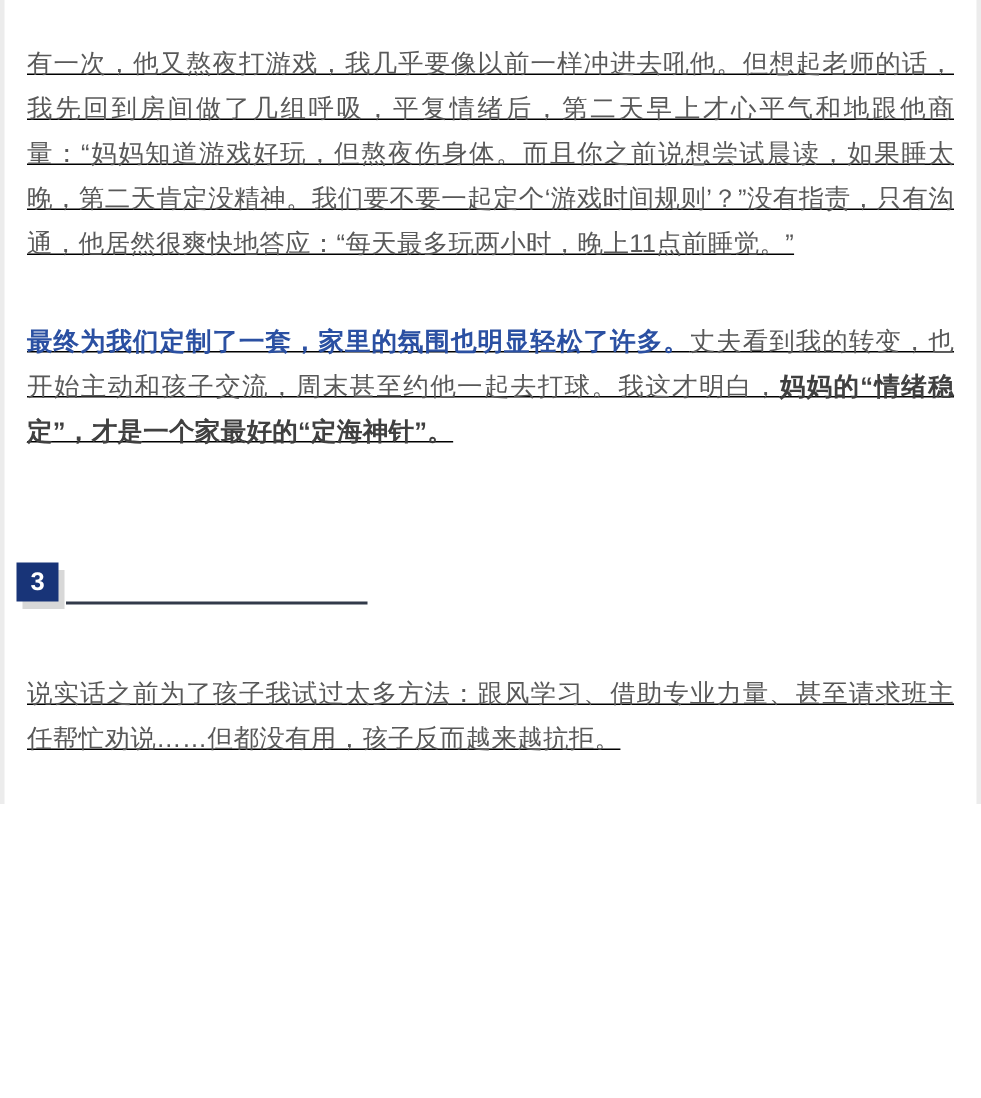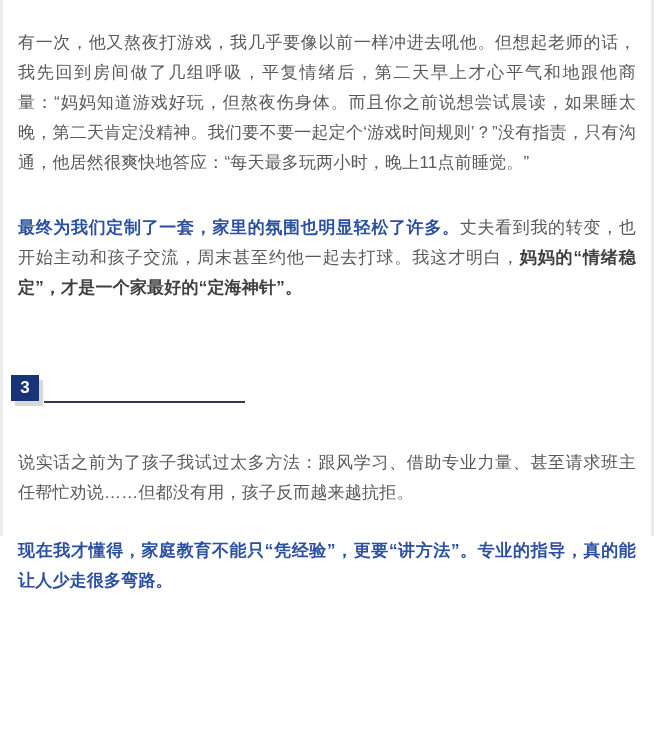--- a/index.html
+++ b/index.html
@@ -7,20 +7,21 @@
     width: 654px; height: 732px;
     background: #ffffff;
     font-family: "Liberation Sans", sans-serif;
     overflow: hidden;
   }
   .page {
     width: 654px; height: 536px;
     background: #ffffff;
     border-left: 3px solid #ececec;
     border-right: 3px solid #ececec;
+    text-decoration: underline;
   }
   .content {
     padding: 28px 15px 0 15px;
   }
   .para {
     font-size: 17px;
     line-height: 30px;
     color: #595959;
     text-align: justify;
     letter-spacing: 0.2px;
@@ -79,17 +80,16 @@
 
     <p class="para p2"><span class="bold-blue">最终为我们定制了一套，家里的氛围也明显轻松了许多。</span><span>丈夫看到我的转变，也开始主动和孩子交流，周末甚至约他一起去打球。我这才明白，</span><span class="bold-dark">妈妈的“情绪稳定”，才是一个家最好的“定海神针”。</span></p>
 
     <div class="section-heading">
       <div class="num-square">3</div>
       <div class="heading-underline"></div>
     </div>
 
     <p class="para p3">说实话之前为了孩子我试过太多方法：跟风学习、借助专业力量、甚至请求班主任帮忙劝说……但都没有用，孩子反而越来越抗拒。</p>
 
-    <p class="para p4 bold-blue">现在我才懂得，家庭教育不能只“凭经验”，更要“讲方法”。专业的指导，真的能让人少走很多弯路。</p>
 
 
   </div>
 </div>
 
 </body></html>

